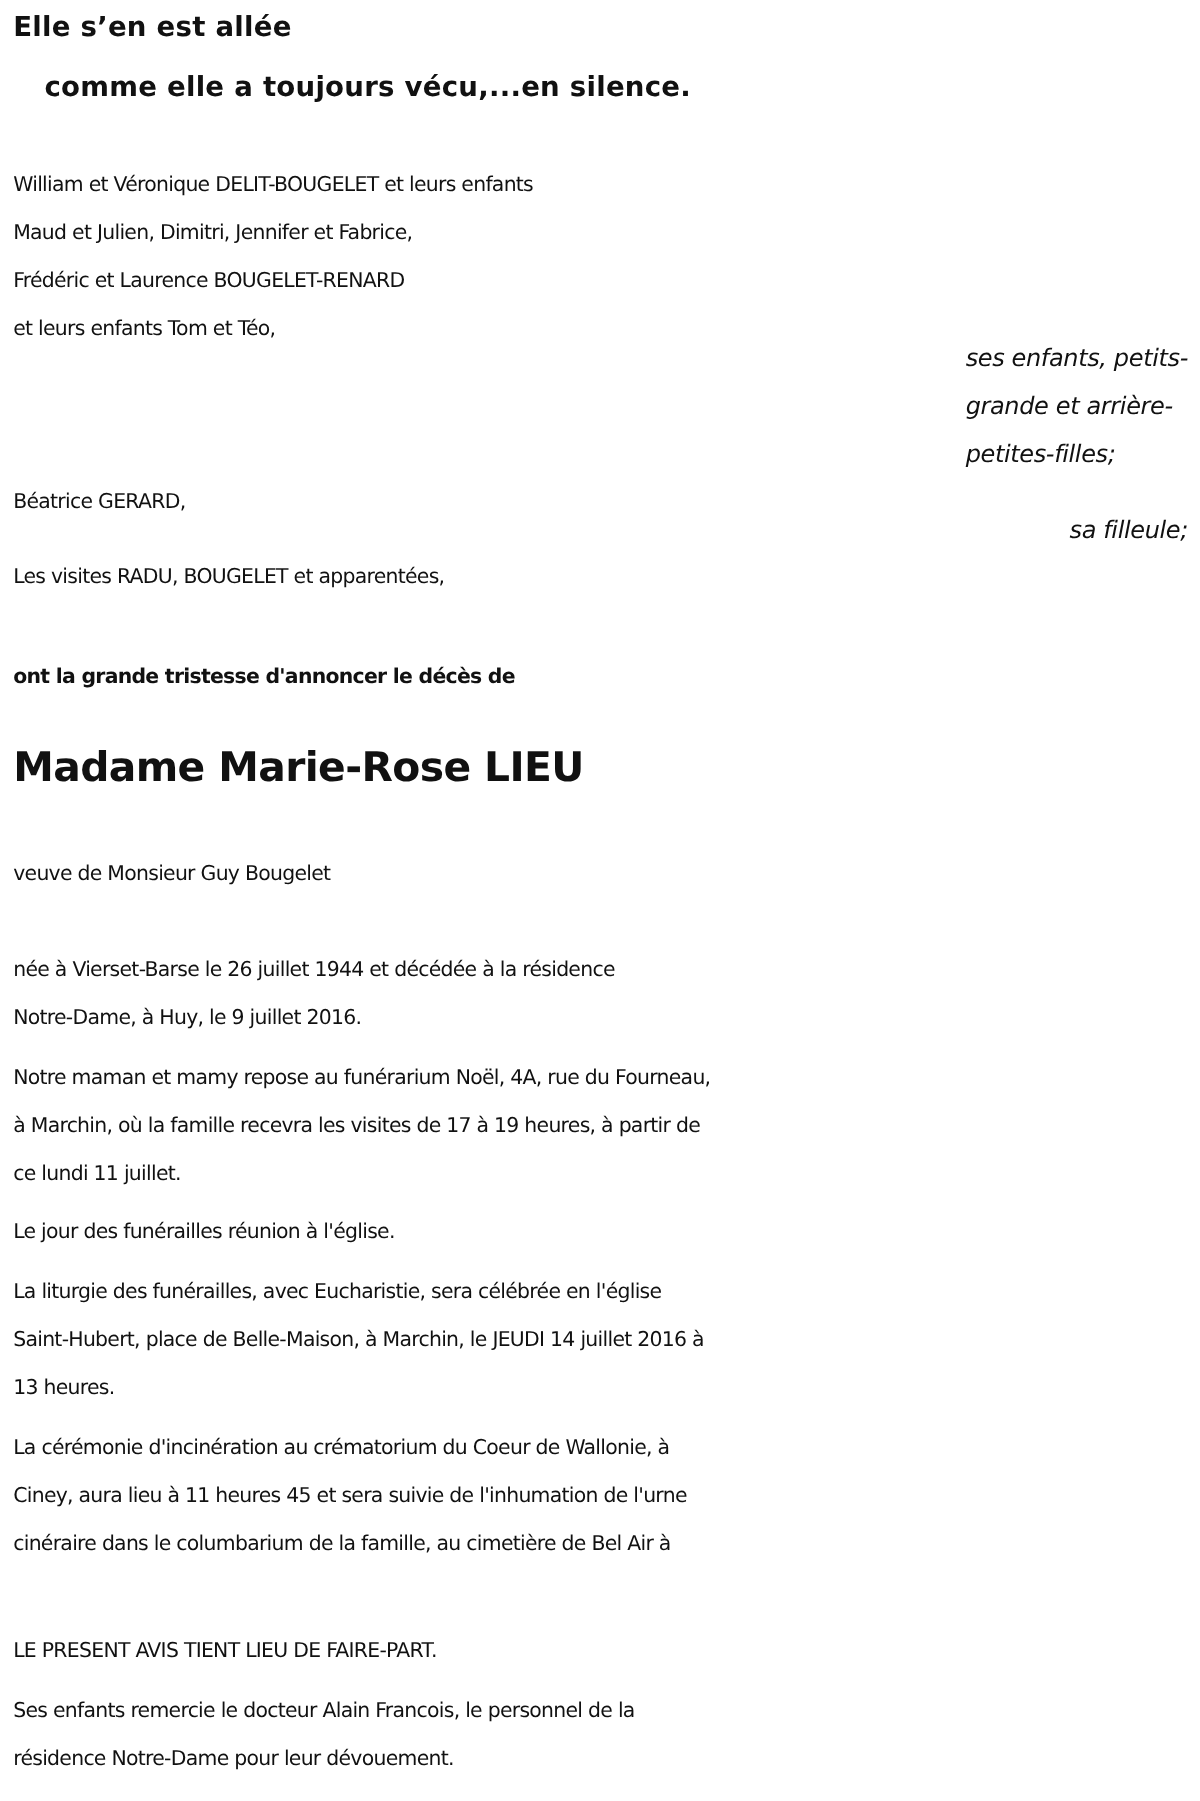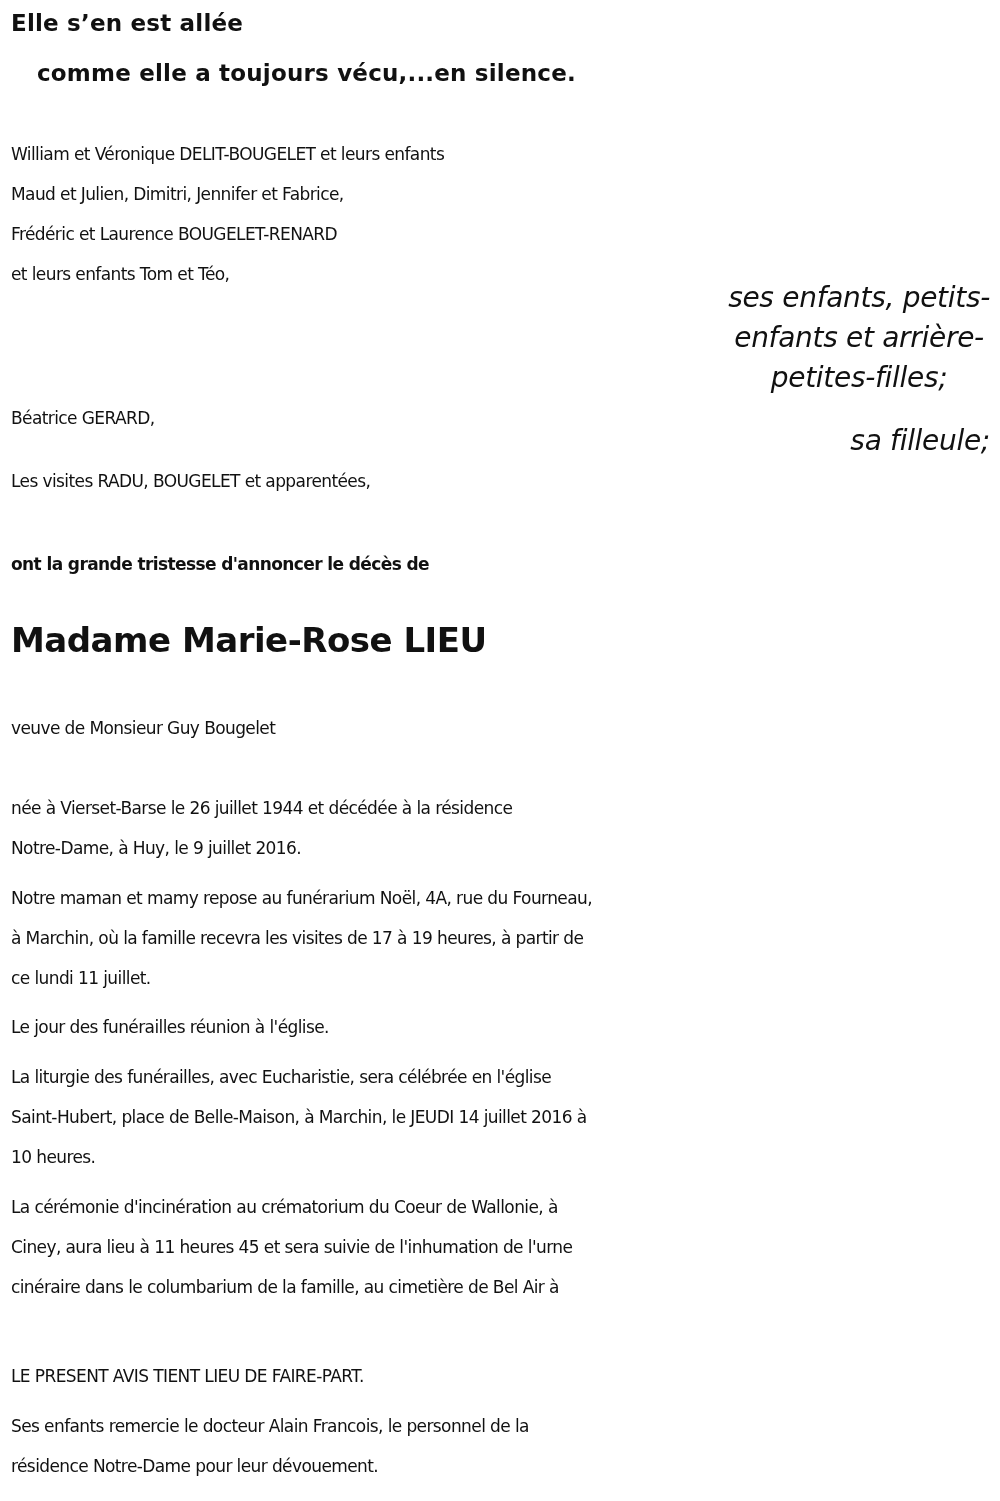--- a/index.html
+++ b/index.html
@@ -4,43 +4,43 @@
   <style>
     html, body { margin: 0; padding: 0; background: #ffffff; }
     body {
       width: 1000px; height: 1501px; overflow: hidden; position: relative;
       font-family: "DejaVu Sans", sans-serif; color: #111111;
     }
     .abs { position: absolute; left: 11px; white-space: nowrap; }
     .epi { font-weight: bold; font-size: 23px; letter-spacing: 0.2px; }
     .txt { font-size: 17px; line-height: 40px; letter-spacing: -0.6px; transform-origin: left top; }
     .txt .ln { display: block; white-space: nowrap; }
-    .right { position: absolute; right: 10px; text-align: center; font-style: italic;
-             font-size: 28px; line-height: 40px; letter-spacing: -0.3px; }
+    .right { position: absolute; right: 10px; text-align: left; font-style: italic;
+             font-size: 20px; line-height: 40px; letter-spacing: -0.3px; }
     .right .ln { display: block; white-space: nowrap; }
     .name { font-weight: bold; font-size: 34px; letter-spacing: -0.5px; }
   </style>
 </head>
 <body>
 
 <div>
 
   <div class="abs epi" style="top:10px;">Elle s’en est allée</div>
   <div class="abs epi" style="top:60px;margin-left:26px;">comme elle a toujours vécu,...en silence.</div>
 
   <div class="abs txt" style="top:134px;">
     <span class="ln">William et Véronique DELIT-BOUGELET et leurs enfants</span>
     <span class="ln">Maud et Julien, Dimitri, Jennifer et Fabrice,</span>
     <span class="ln">Frédéric et Laurence BOUGELET-RENARD</span>
     <span class="ln">et leurs enfants Tom et Téo,</span>
   </div>
 
   <div class="right" style="top:278px;">
     <span class="ln">ses enfants, petits-</span>
-    <span class="ln">enfants et arrière-</span>
+    <span class="ln">grande et arrière-</span>
     <span class="ln">petites-filles;</span>
   </div>
 
   <div class="abs txt" style="top:398px;">Béatrice GERARD,</div>
   <div class="right" style="top:421px;">sa filleule;</div>
 
   <div class="abs txt" style="top:461px;">Les visites RADU, BOUGELET et apparentées,</div>
 
   <div class="abs txt" style="top:544px;font-weight:bold;">ont la grande tristesse d'annoncer le décès de</div>
 
@@ -59,21 +59,21 @@
     <span class="ln">ce lundi 11 juillet.</span>
   </div>
 
   <div class="abs txt" style="top:1007px;">
     <span class="ln">Le jour des funérailles réunion à l'église.</span>
   </div>
 
   <div class="abs txt" style="top:1057px;">
     <span class="ln">La liturgie des funérailles, avec Eucharistie, sera célébrée en l'église</span>
     <span class="ln">Saint-Hubert, place de Belle-Maison, à Marchin, le JEUDI 14 juillet 2016 à</span>
-    <span class="ln">10 heures.</span>
+    <span class="ln">13 heures.</span>
   </div>
 
   <div class="abs txt" style="top:1187px;">
     <span class="ln">La cérémonie d'incinération au crématorium du Coeur de Wallonie, à</span>
     <span class="ln">Ciney, aura lieu à 11 heures 45 et sera suivie de l'inhumation de l'urne</span>
     <span class="ln">cinéraire dans le columbarium de la famille, au cimetière de Bel Air à</span>
   </div>
 
   <div class="abs txt" style="top:1356px;">
     <span class="ln">LE PRESENT AVIS TIENT LIEU DE FAIRE-PART.</span>

